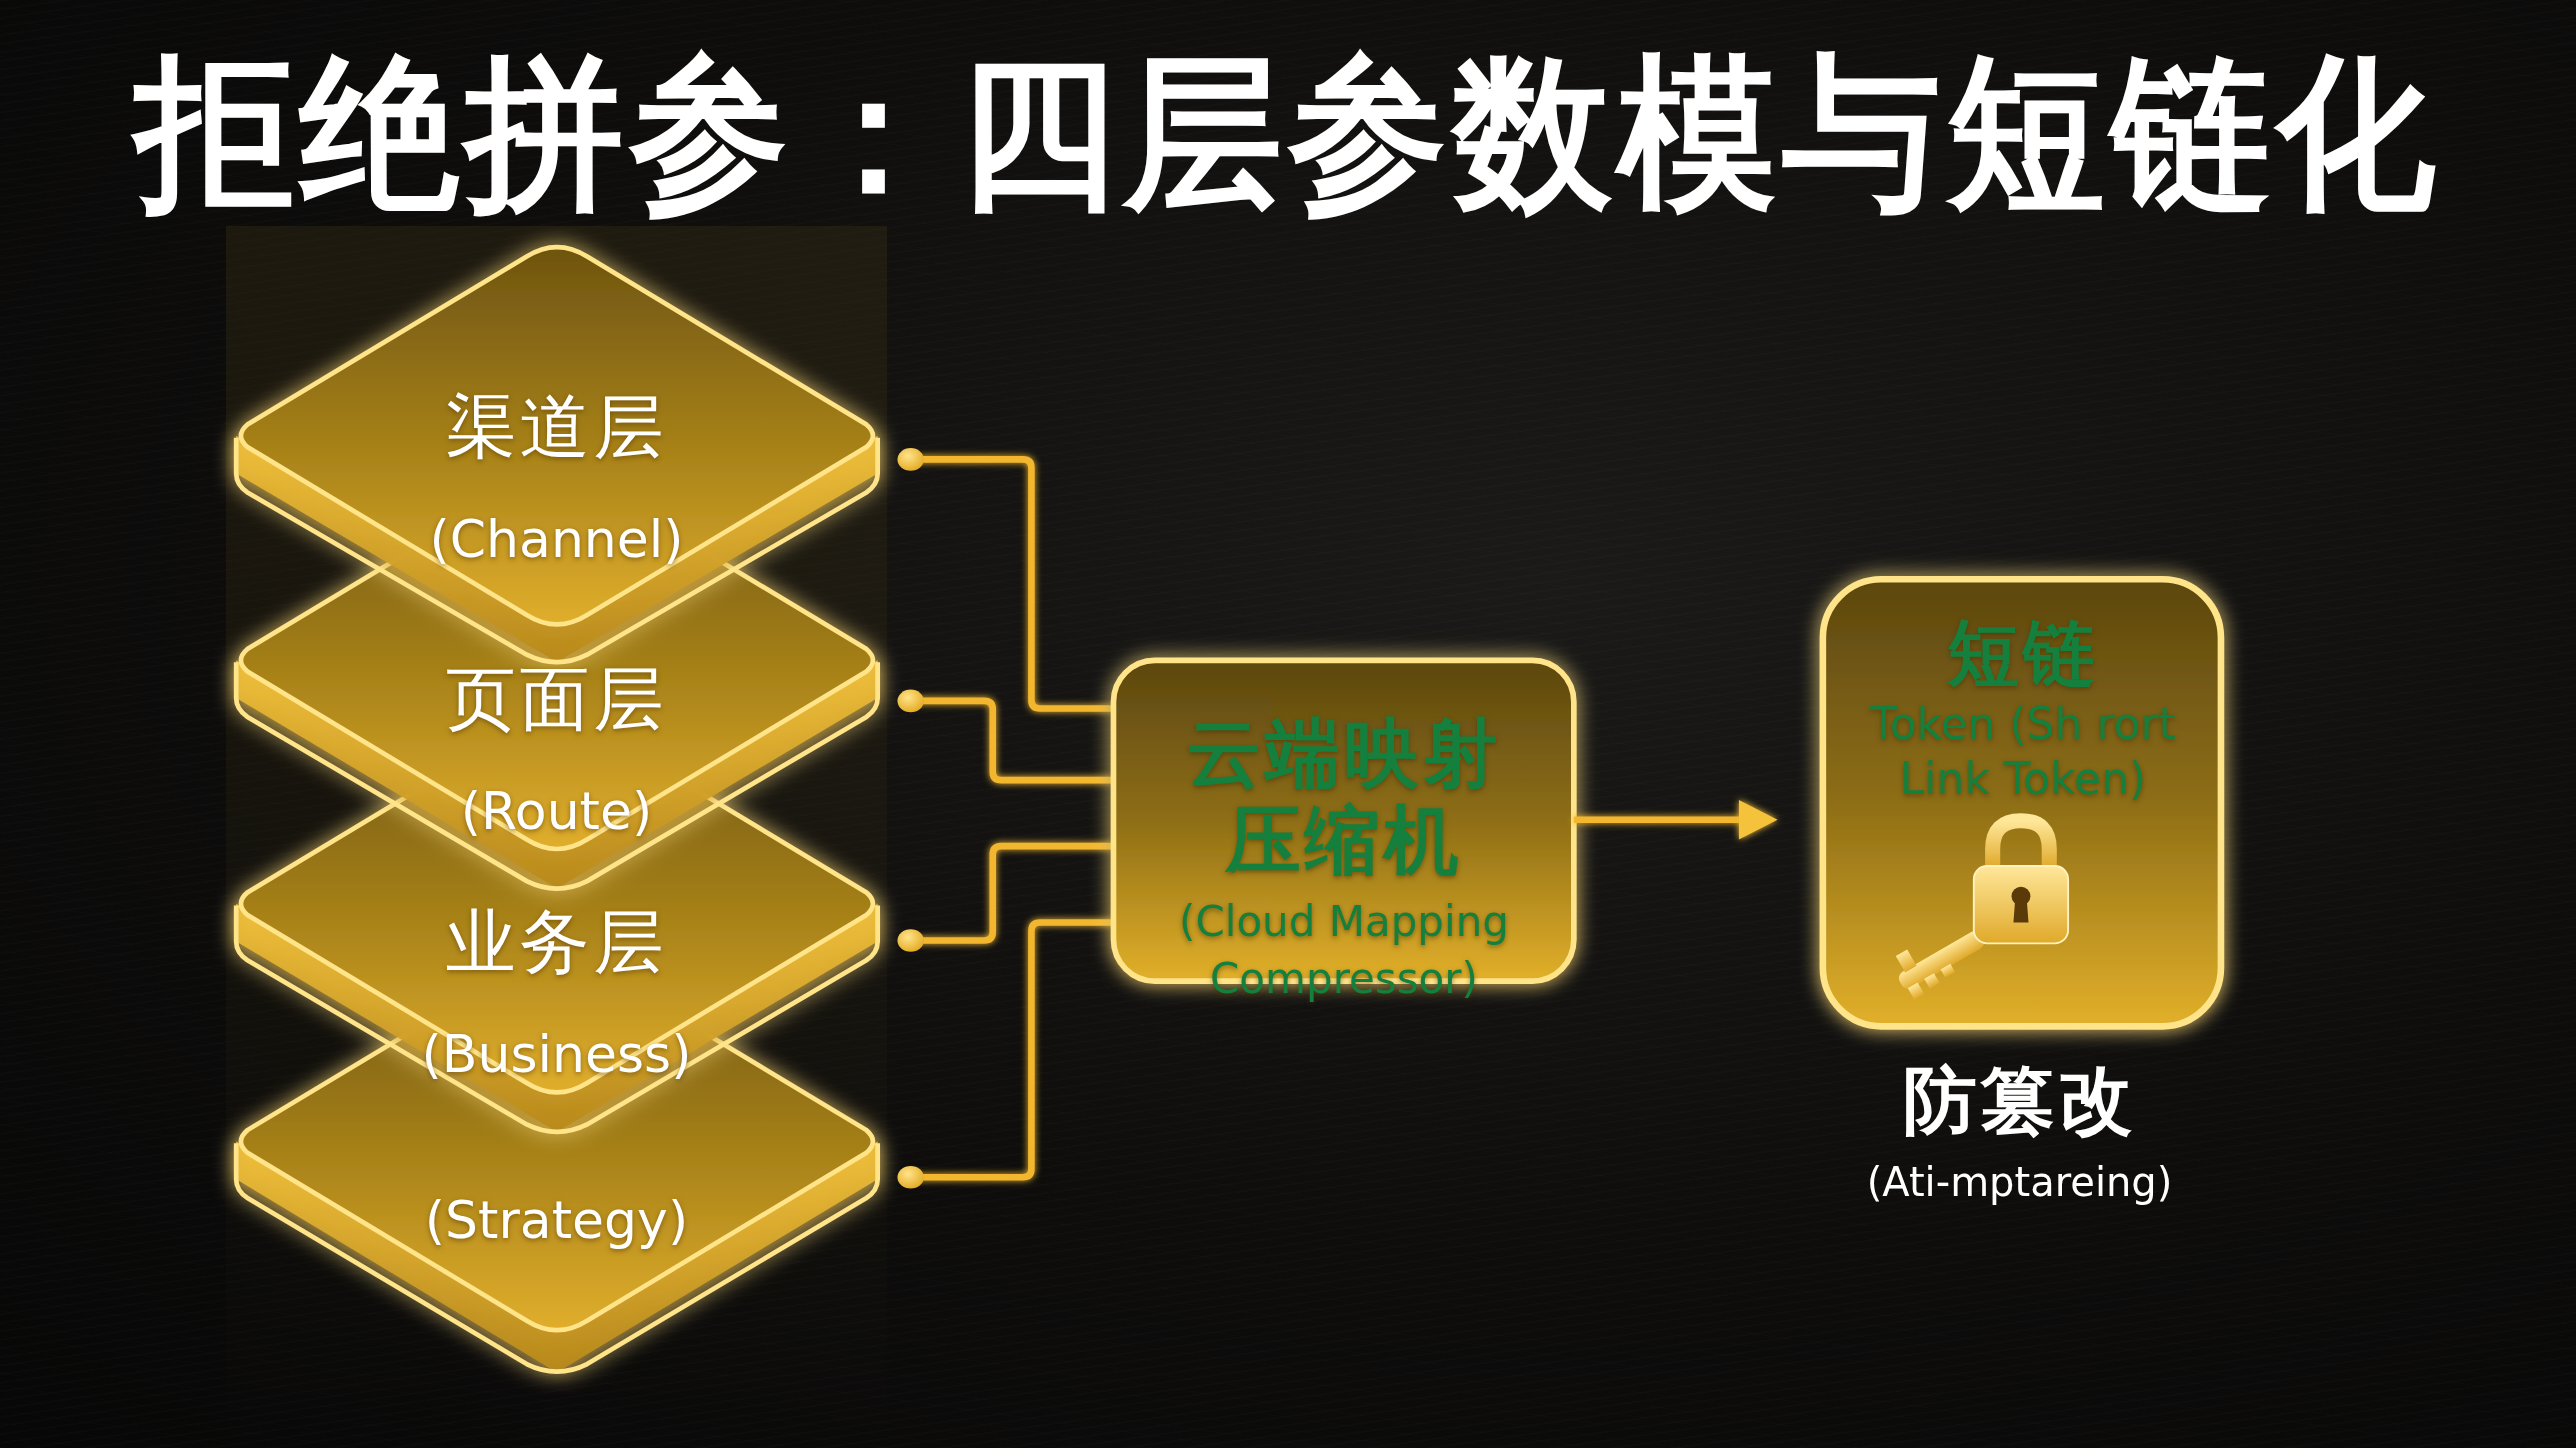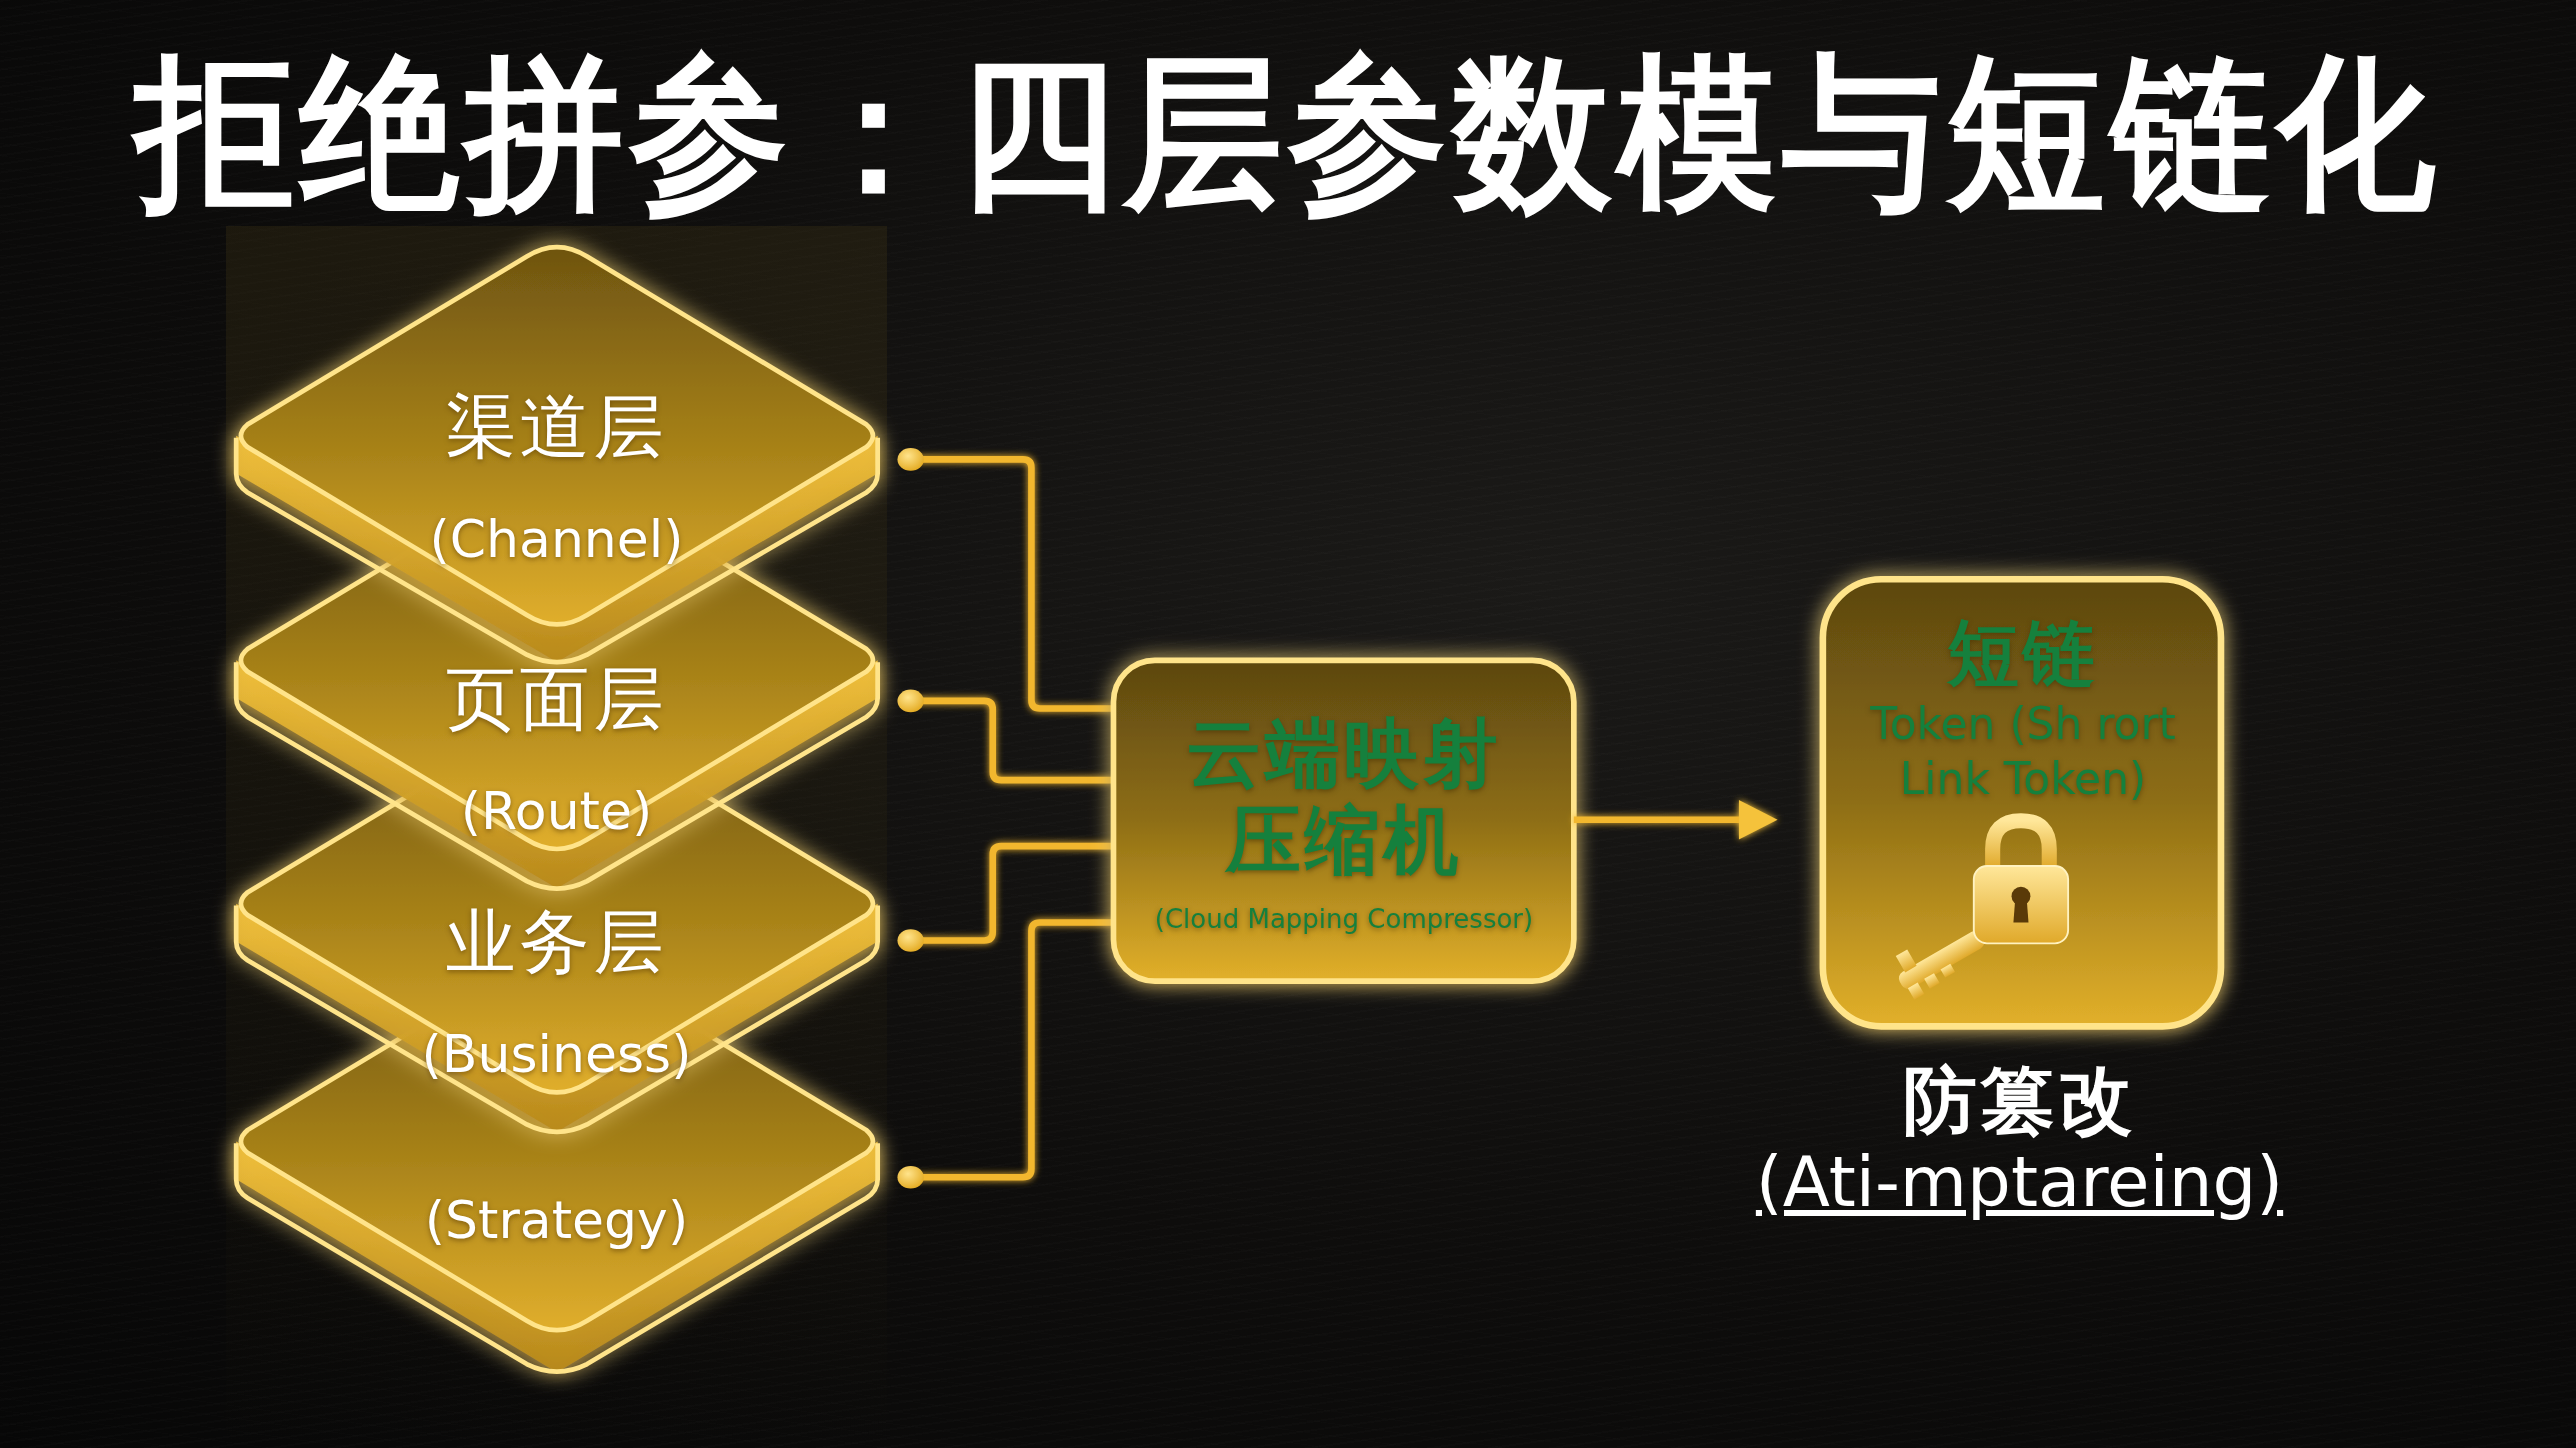--- a/index.html
+++ b/index.html
@@ -28,27 +28,27 @@
   svg.diagram { position: absolute; left: 0; top: 0; }
   .layer-text {
     position: absolute; width: 661px; left: 226px; text-align: center;
     color: #ffffff; text-shadow: 0 1.9px 5.7px rgba(80,50,0,0.55);
   }
   .layer-text .zh { font-size: 70px; font-weight: normal; line-height: 81px; letter-spacing: 3.8px; }
   .layer-text .en { font-size: 52px; line-height: 55px; margin-top: 44px; }
   .box-text { position: absolute; text-align: center; color: #15803d; text-shadow: 0 1.9px 5.7px rgba(70,45,0,0.55); }
   .compressor-text { left: 1113px; width: 462px; top: 710px; }
   .compressor-text .zh { font-size: 75px; font-weight: bold; line-height: 87px; letter-spacing: 3.8px; }
-  .compressor-text .en { font-size: 26px; line-height: 41px; margin-top: 15px; }
+  .compressor-text .en { font-size: 42px; line-height: 57px; margin-top: 9px; }
   .token-text { left: 1823px; width: 400px; top: 611px; }
   .token-text .zh { font-size: 72px; font-weight: bold; line-height: 85px; letter-spacing: 3.8px; }
   .token-text .en { font-size: 44px; line-height: 55px; }
   .anti-text { position: absolute; left: 1727px; width: 585px; top: 1055px; text-align: center; }
   .anti-text .zh { font-size: 74px; font-weight: bold; line-height: 91px; letter-spacing: 3.8px; text-align: center; }
-  .anti-text .en { font-size: 69px; line-height: 72px; text-decoration: underline; }
+  .anti-text .en { font-size: 40px; line-height: 72px; }
 </style>
 </head>
 <body>
 
 <div class="texture"></div>
 <div class="left-band"></div>
 
 <div class="title">拒绝拼参：四层参数模与短链化</div>
 
 <svg class="diagram" width="2576" height="1448" viewBox="0 0 2730 1535">

